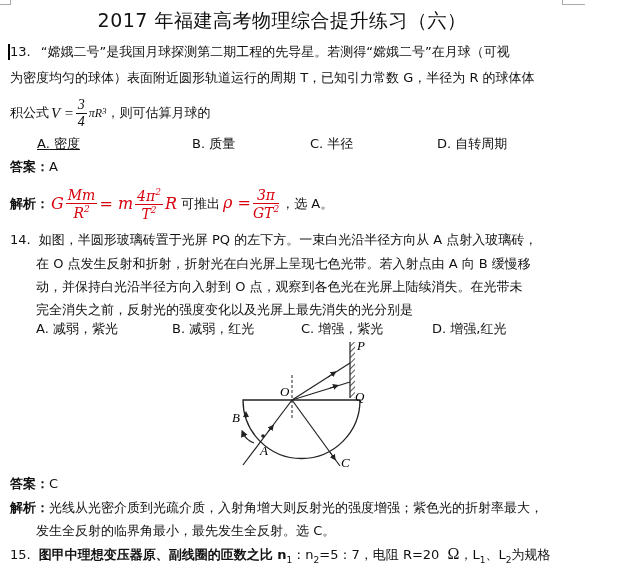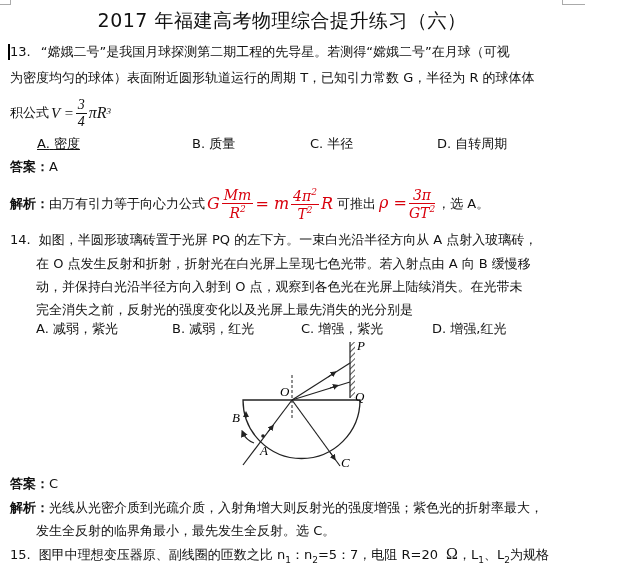--- a/index.html
+++ b/index.html
@@ -37,37 +37,37 @@
   <span style="margin-left:6px;">“嫦娥二号”是我国月球探测第二期工程的先导星。若测得“嫦娥二号”在月球（可视</span>
 </div>
 <div class="abs line" style="left:10px; top:70px;">为密度均匀的球体）表面附近圆形轨道运行的周期 T，已知引力常数 G，半径为 R 的球体体</div>
 <div class="abs line" style="left:10px; top:93px; height:40px; display:flex; align-items:center;">
   <span>积公式</span>
   <span class="math" style="font-size:15px; margin-left:2px;">V =</span>
   <span class="frac math">
     <span class="num">3</span>
     <span class="den">4</span>
   </span>
-  <span class="math" style="font-size:16px;">πR</span>
+  <span class="math" style="font-size:12px;">πR</span>
     <span class="sup math" style="align-self:flex-start; margin-top:10px;">3</span>
+  <span>，则可估算月球的</span>
 </div>
 
 <div class="opt" style="left:37px; top:135px;text-decoration:underline;"><span>A.</span> <span>密度</span></div>
 <div class="opt" style="left:192px; top:135px;"><span>B.</span> <span>质量</span></div>
 <div class="opt" style="left:310px; top:135px;"><span>C.</span> <span>半径</span></div>
 <div class="opt" style="left:437px; top:135px;"><span>D.</span> <span>自转周期</span></div>
 
 <div class="abs line" style="left:10px; top:159px;">
   <span class="bold">答案</span><span class="bold">：</span><span>A</span>
 </div>
 
 <div class="abs line" style="left:10px; top:182px; height:44px; display:flex; align-items:center;">
   <span class="bold">解析</span>
     <span class="bold">：</span>
-  <span>由万有引力等于向心力公式</span>
   <span class="red" style="font-size:16px; margin-left:2px;">
     <span>G</span><span class="frac"><span class="num">Mm</span><span class="den"><span>R</span><span class="sup">2</span></span></span><span>= m</span><span class="frac"><span class="num"><span>4π</span><span class="sup">2</span></span><span class="den"><span>T</span><span class="sup">2</span></span></span><span>R</span>
   </span>
   <span style="margin-left:4px;">可推出</span>
   <span class="red" style="font-size:16px; margin-left:3px;">
     <span>ρ =</span><span class="frac"><span class="num">3π</span><span class="den"><span>GT</span><span class="sup">2</span></span></span>
   </span>
   <span>，选 A。</span>
 </div>
 
@@ -128,15 +128,15 @@
 <div class="abs line" style="left:10px; top:476px;">
   <span class="bold">答案</span><span class="bold">：</span><span>C</span>
 </div>
 <div class="abs line" style="left:10px; top:500px;">
   <span class="bold">解析</span><span class="bold">：</span><span>光线从光密介质到光疏介质，入射角增大则反射光的强度增强；紫色光的折射率最大，</span>
 </div>
 <div class="abs line" style="left:36px; top:523px;">发生全反射的临界角最小，最先发生全反射。选 C。</div>
 
 <div class="abs line" style="left:10px; top:546px;">
   <span>15.</span>
-  <span style="margin-left:4px;">图甲中理想变压器原、副线圈的匝数之比 n</span><span class="sub">1</span><span>：n</span><span class="sub">2</span><span>=5：7，电阻 R=20</span>
+  <span style="margin-left:4px;font-weight:bold;">图甲中理想变压器原、副线圈的匝数之比 n</span><span class="sub">1</span><span>：n</span><span class="sub">2</span><span>=5：7，电阻 R=20</span>
   <span style="font-size:16px; margin-left:4px; font-family:'Liberation Serif','DejaVu Serif',serif;">Ω</span><span>，L</span><span class="sub">1</span><span>、L</span><span class="sub">2</span><span>为规格</span>
 </div>
 
 </body></html>

